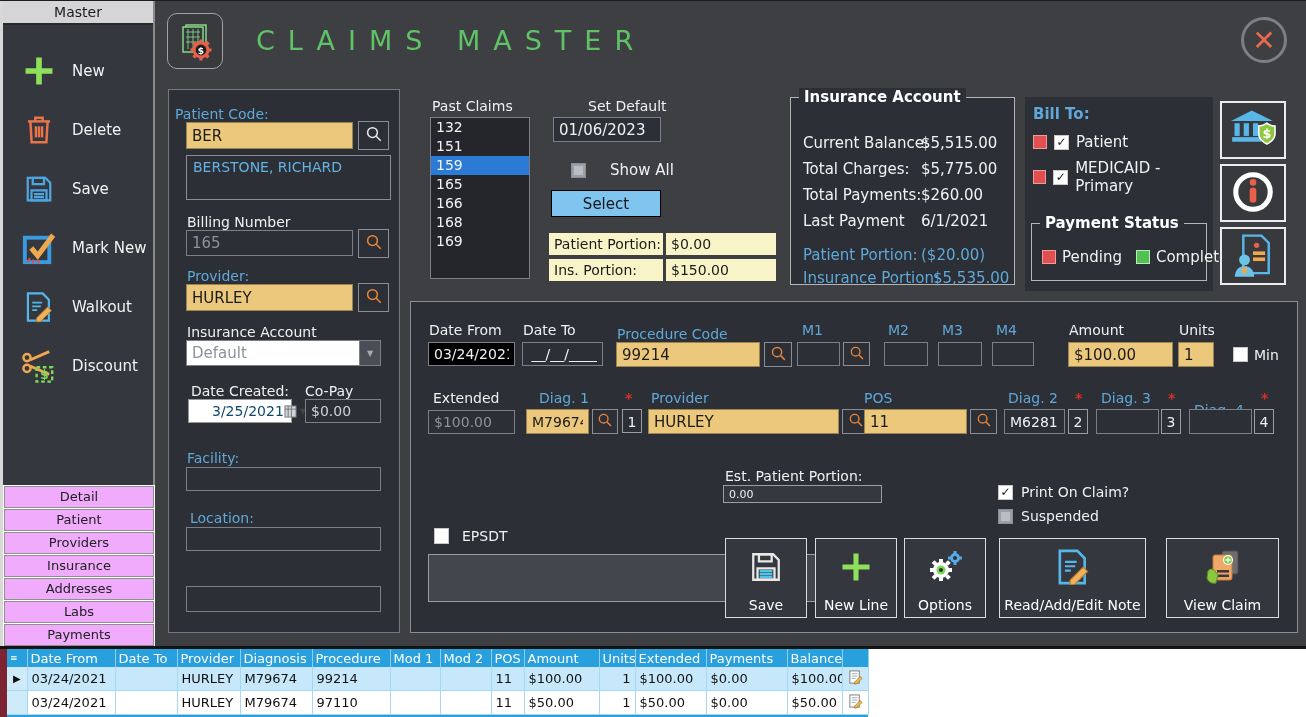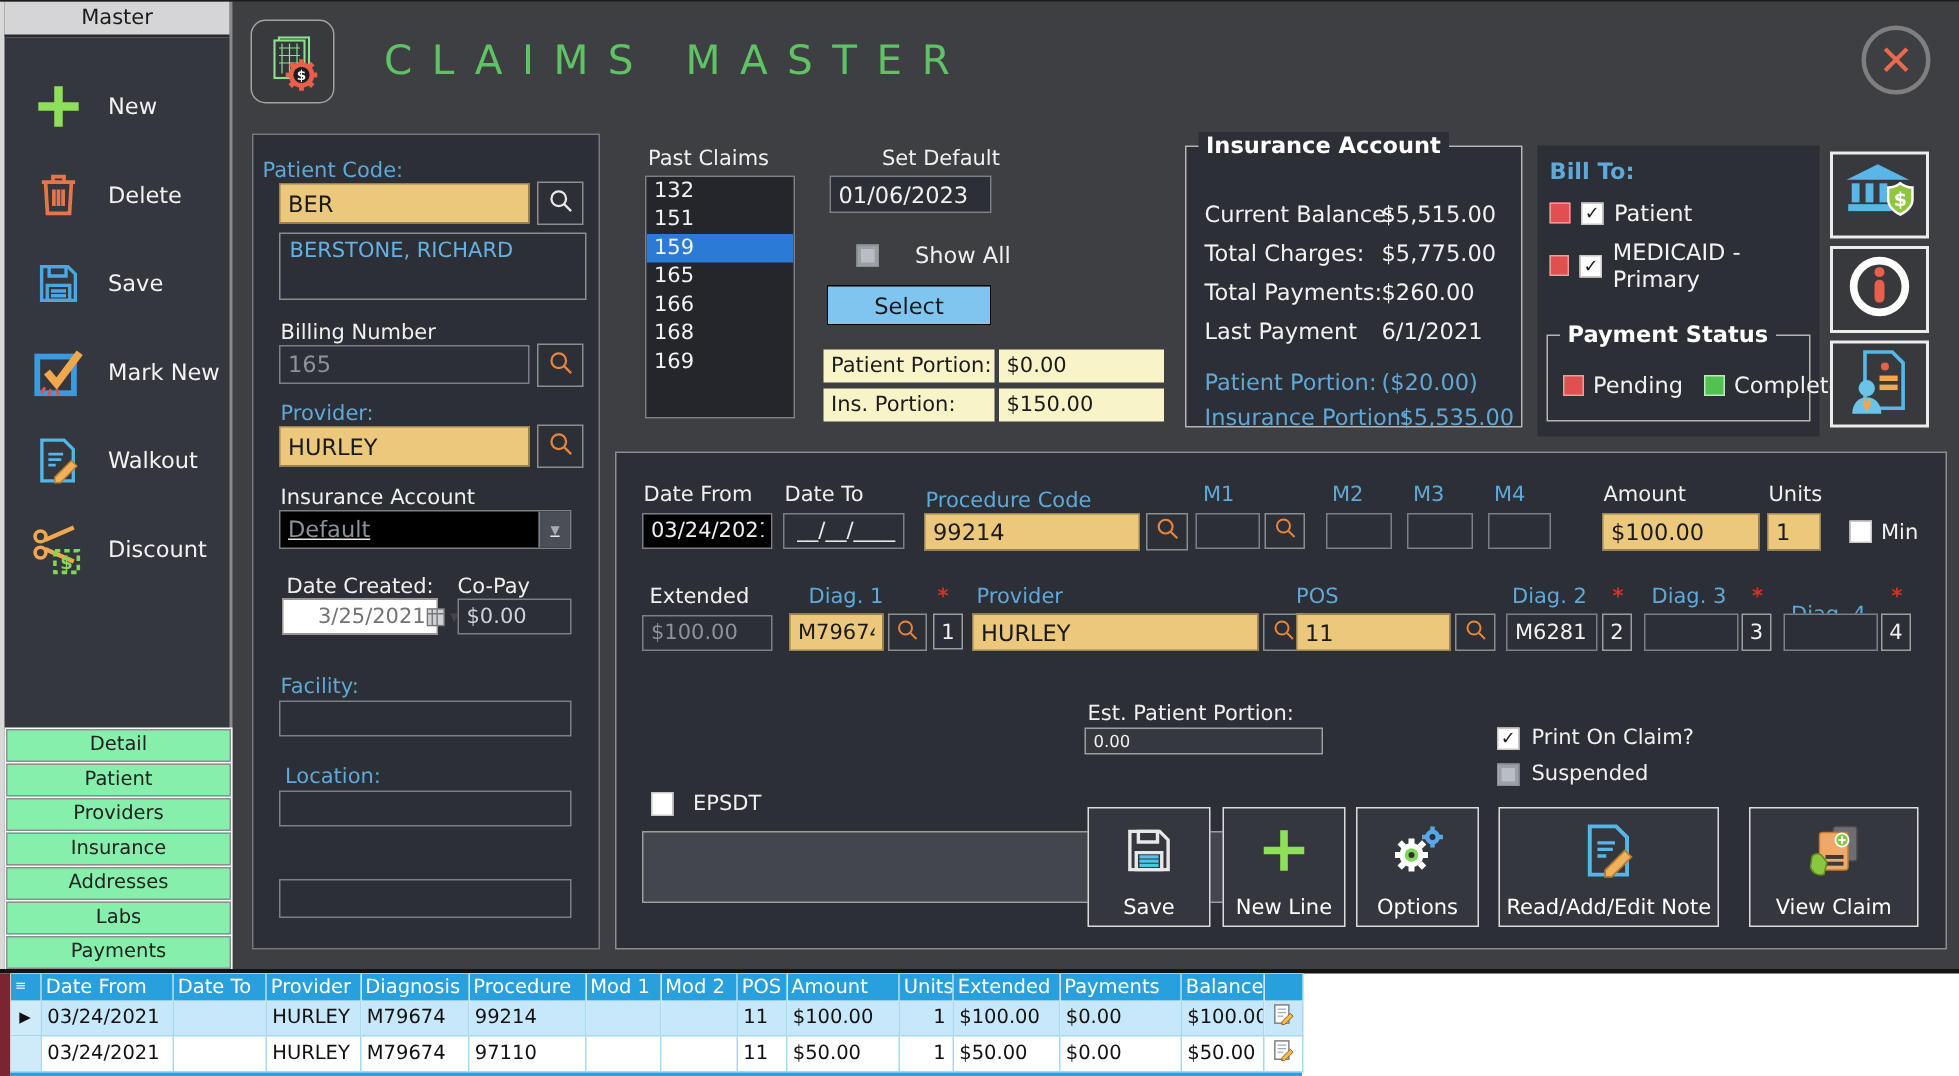--- a/index.html
+++ b/index.html
@@ -9,21 +9,21 @@
   
   .sidebar{position:absolute;left:0;top:0;width:155px;height:645px;background:#35373f;
     border-left:3px solid #d8d8d8;border-right:2px solid #8a8a8a;box-sizing:border-box;}
   .master-tab{height:22px;background:#d5d5d7;color:#1b1b1b;text-align:center;line-height:22px;
     font-size:14px;border-bottom:2px solid #2a2a2a;}
   .side-actions{padding-top:16px;}
   .side-action{display:flex;align-items:center;gap:15px;height:59px;padding-left:18px;cursor:pointer;}
   .side-action .ic{width:36px;height:36px;display:flex;align-items:center;justify-content:center;flex:0 0 36px;}
   .side-action .lbl{color:#f2f2f2;font-size:15px;}
   .side-tabs{position:absolute;left:0;top:484px;width:150px;background:#ffffff;padding:1px;}
-  .side-tab{height:20px;background:#86efac;border:1px solid #8f8f8f;color:#222;text-align:center;
+  .side-tab{height:20px;background:#f0abfc;border:1px solid #8f8f8f;color:#222;text-align:center;
     line-height:20px;font-size:13px;margin-bottom:1px;cursor:pointer;}
   
   .app-icon{position:absolute;left:167px;top:12px;width:54px;height:54px;border:1px solid #a2a2a2;
     border-radius:10px;background:#393a3e;display:flex;align-items:center;justify-content:center;}
   .app-title{position:absolute;left:256px;top:24px;font-size:27px;letter-spacing:13px;color:#5fc365;}
   .close-btn{position:absolute;left:1241px;top:16px;width:46px;height:46px;border:3px solid #7f7f82;
     border-radius:50%;display:flex;align-items:center;justify-content:center;color:#e96a4d;
     font-size:28px;font-weight:bold;cursor:pointer;box-sizing:border-box;}
   
   .blue-lbl{color:#5fa8d8;}
@@ -230,29 +230,29 @@
     <div class="pp blue-lbl" style="left:18px;top:178px;">Provider:</div>
     <input class="pp fld tan" style="left: 17px; top: 194px; width: 167px; height: 27px;" value="HURLEY">
     <div class="pp mag-btn" style="left:189px;top:193px;width:31px;height:29px;">
       <span><svg width="18" height="18" viewBox="0 0 24 24" fill="none" stroke="#e8853a" stroke-width="2">
             <circle cx="10" cy="10" r="6.5"></circle>
             <line x1="15" y1="15" x2="21" y2="21"></line>
           </svg></span>
     </div>
 
     <div class="pp wht-lbl" style="left:18px;top:234px;">Insurance Account</div>
-    <div class="pp" style="left:17px;top:250px;width:195px;height:26px;border:1px solid #7c7f86;background:#000000;box-sizing:border-box;display:flex;align-items:center;text-decoration:underline;">
+    <div class="pp" style="left:17px;top:250px;width:195px;height:26px;border:1px solid #7c7f86;background:#ffffff;box-sizing:border-box;display:flex;align-items:center;">
       <span style="flex:1;padding-left:5px;color:#8c929c;font-size:15px;">Default</span>
       <span style="width:20px;height:100%;background:#4a4e57;border-left:1px solid #7c7f86;display:flex;align-items:center;justify-content:center;font-size:8px;color:#a8acb2;">▼</span>
     </div>
 
     <div class="pp wht-lbl" style="left:22px;top:293px;">Date Created:</div>
     <div class="pp wht-lbl" style="left:136px;top:293px;">Co-Pay</div>
     <div class="pp" style="left:19px;top:309px;width:104px;height:24px;background:#fff;border:1px solid #999;box-sizing:border-box;display:flex;align-items:center;">
-      <span style="flex:1;text-align:center;color:#737373;font-size:14px;margin-left:23px;">3/25/2021</span>
+      <span style="flex:1;text-align:center;color:#0c4a6e;font-size:14px;margin-left:23px;">3/25/2021</span>
       <span style="display:flex;">
           <svg width="13" height="13" viewBox="0 0 14 14">
             <rect x="1" y="1" width="12" height="12" fill="#cfd2d8" stroke="#777"></rect>
             <path d="M1 4.5h12M4.5 1v12M8 1v12" stroke="#777" stroke-width="1"></path>
           </svg>
         </span>
       <span style="font-size:8px;color:#444;padding:0 3px;">▼</span>
     </div>
     <input class="pp fld" style="left: 136px; top: 309px; width: 76px; height: 24px; font-size: 14px; color: rgb(206, 210, 216);" value="$0.00">
 

